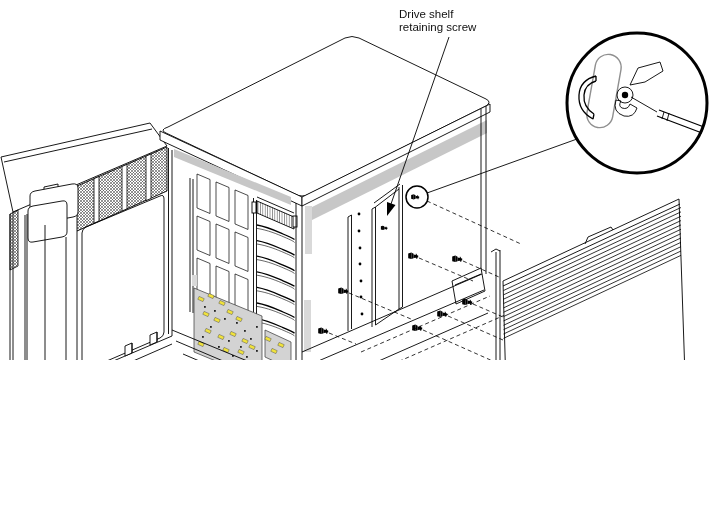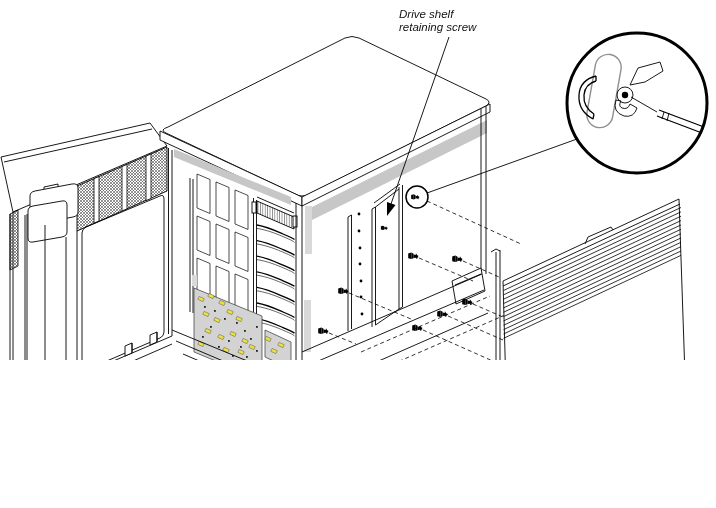--- a/index.html
+++ b/index.html
@@ -1,17 +1,17 @@
 <!DOCTYPE html>
 <html><head>
 <meta charset="utf-8">
 <style>
   html,body{margin:0;padding:0;background:#ffffff;}
   .stage{position:relative;width:716px;height:360px;background:#fff;overflow:hidden;
-         font-family:"Liberation Sans", sans-serif;font-style:italic;}
+         font-family:"Liberation Sans", sans-serif;}
   svg{display:block}
   text{font-family:"Liberation Sans", sans-serif;font-size:11.5px;fill:#111;}
   .thin{stroke:#000;stroke-width:0.9;fill:none;}
   .med{stroke:#000;stroke-width:1.3;fill:none;}
   .wfill{fill:#fff;stroke:#000;stroke-width:0.9;}
 </style>
 </head>
 <body>
 
 <div class="stage">

